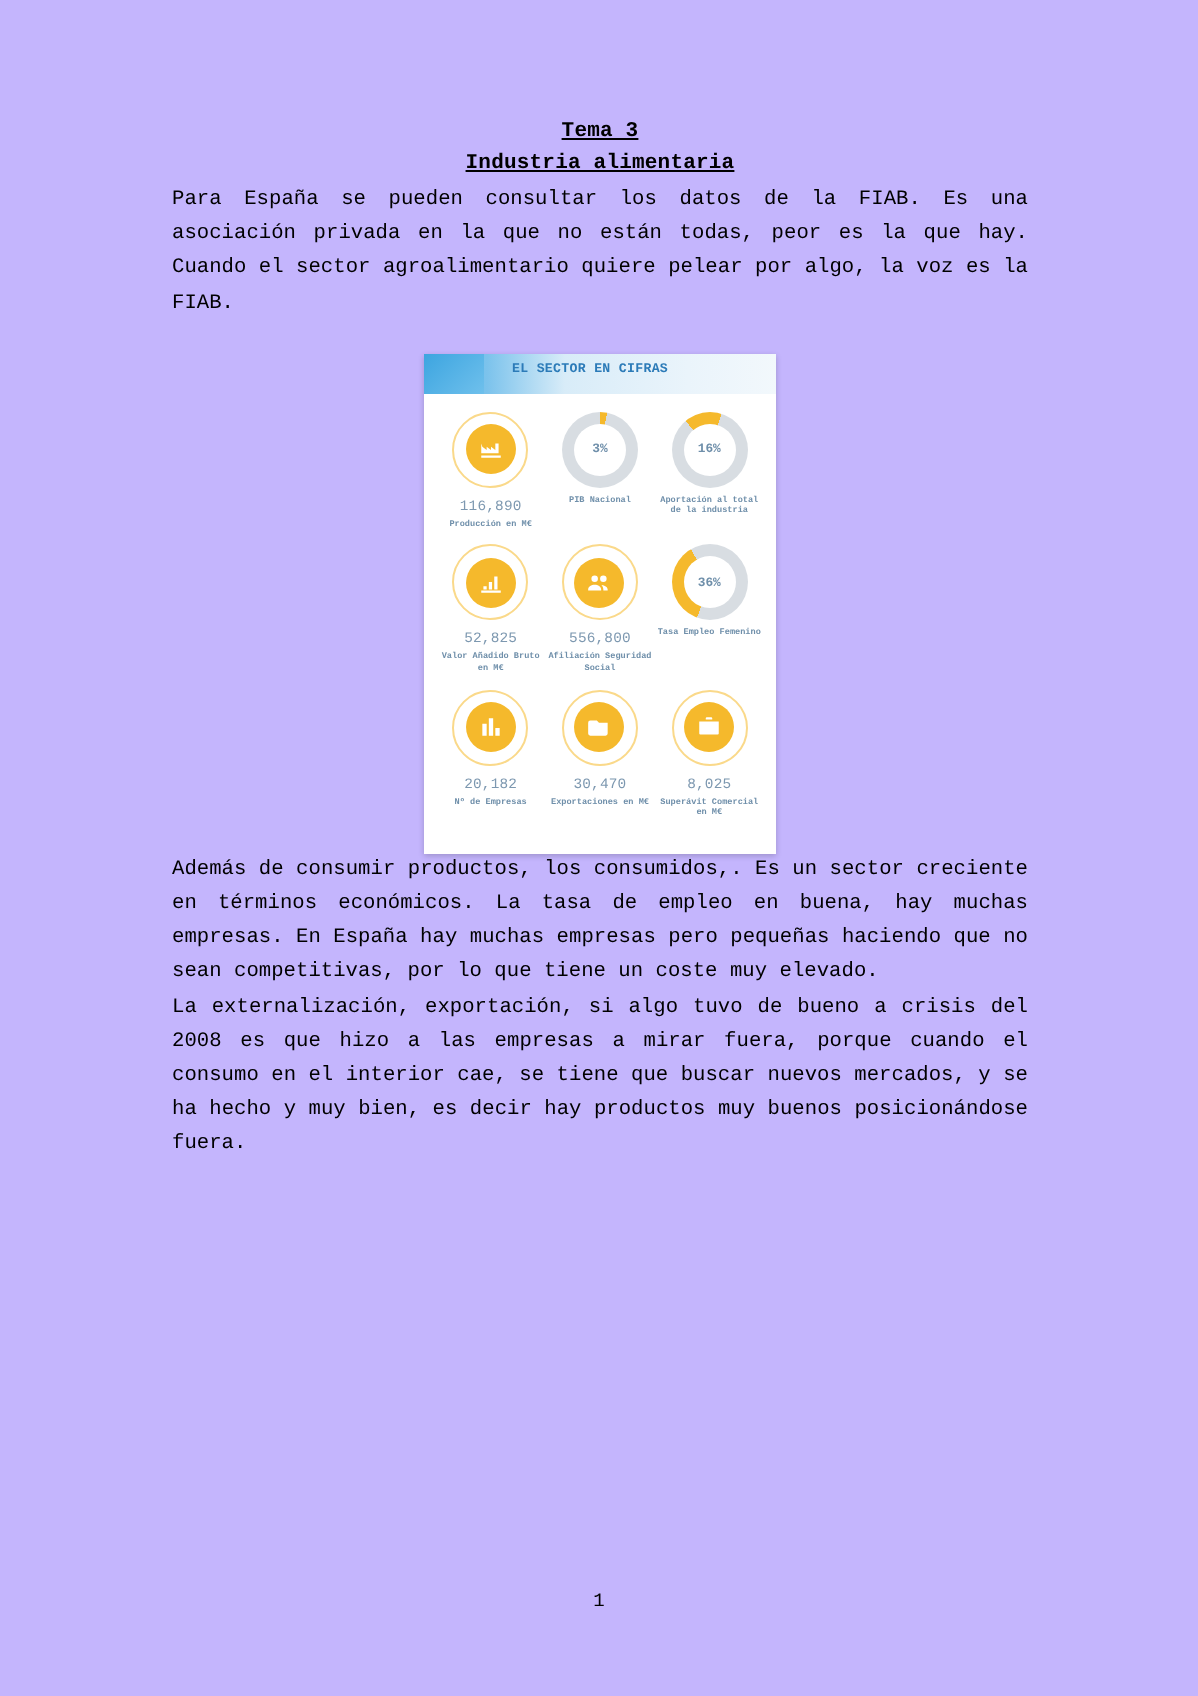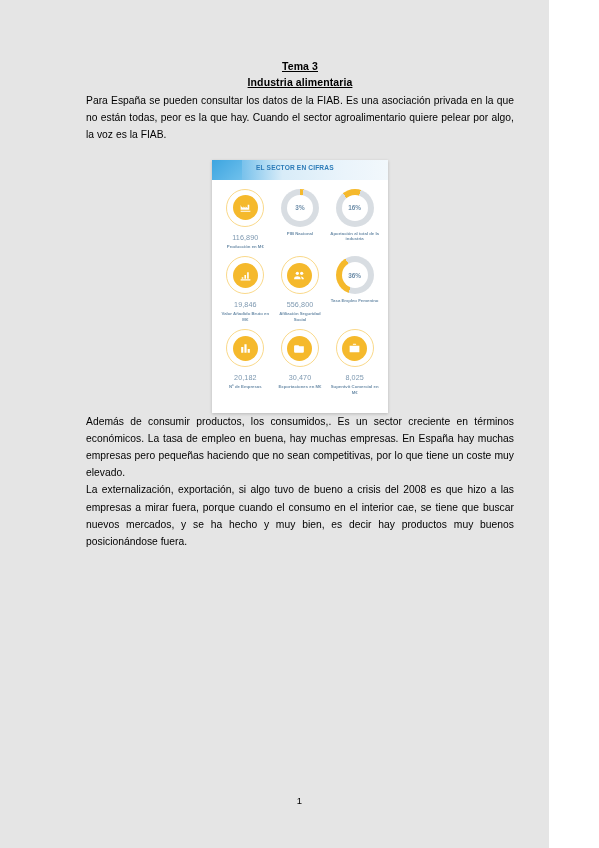--- a/index.html
+++ b/index.html
@@ -12,23 +12,24 @@
     background: #ffffff;
     font-family: "Liberation Sans", sans-serif;
     color: #000000;
     overflow: hidden;
     position: relative;
   }
 
   .page {
     position: absolute;
     left: 0; top: 0;
-    width: 549px;
+    width: 599px;
     height: 848px;
-    background: #e5e5e5;
+    background: #c4b5fd;
+    font-family: Liberation Mono, monospace;
   }
 
   .content {
     position: absolute;
     left: 86px;
     top: 58px;
     width: 428px;
   }
 
   .doc-title {
@@ -233,21 +234,21 @@
 
           <div class="info-row">
             <div class="info-cell">
               <div class="icon-ring">
                 <div class="icon-disc">
                   <svg width="13" height="13" viewBox="0 0 24 24" fill="#ffffff" aria-hidden="true">
                     <path d="M3 19h18v2H3v-2zM5 15h3v3H5v-3zm5-4h3v7h-3v-7zm5-5h3v12h-3V6z"></path>
                   </svg>
                 </div>
               </div>
-              <div class="cell-value">19,846</div>
+              <div class="cell-value">52,825</div>
               <div class="cell-label">Valor Añadido Bruto en M€</div>
             </div>
 
             <div class="info-cell">
               <div class="icon-ring">
                 <div class="icon-disc">
                   <svg width="13" height="13" viewBox="0 0 24 24" fill="#ffffff" aria-hidden="true">
                     <circle cx="8" cy="8" r="3"></circle>
                       <circle cx="16" cy="8" r="3"></circle>
                     <path d="M2 18c0-3 3-4.5 6-4.5S14 15 14 18v1H2v-1zm12.5-4.2c2.6.4 5.5 1.8 5.5 4.2v1h-4v-1c0-1.5-.6-2.8-1.5-3.8z"></path>

